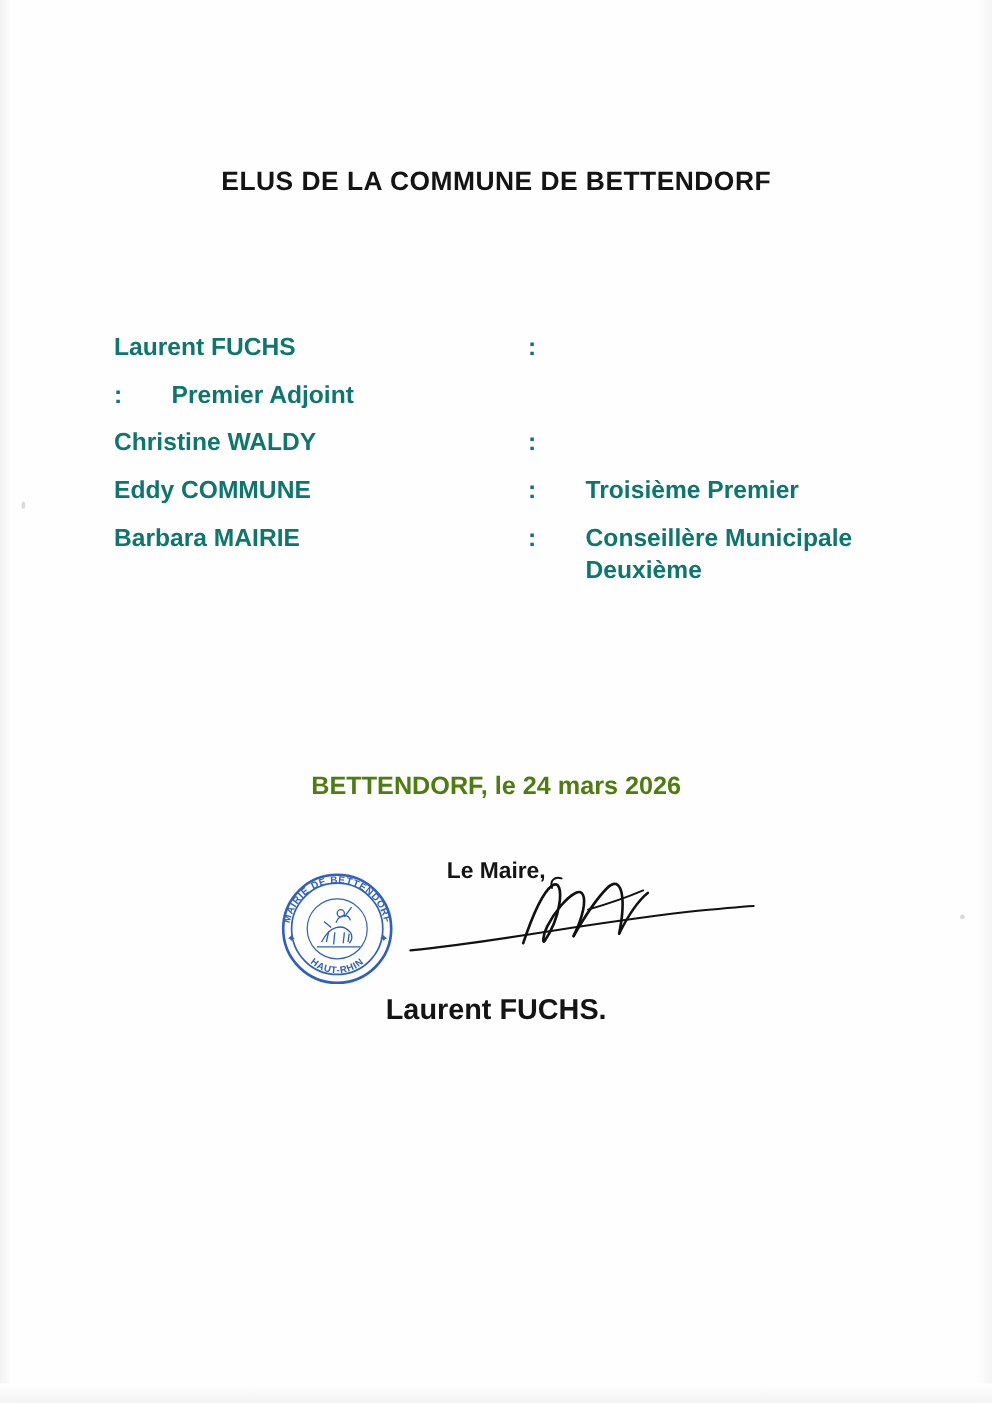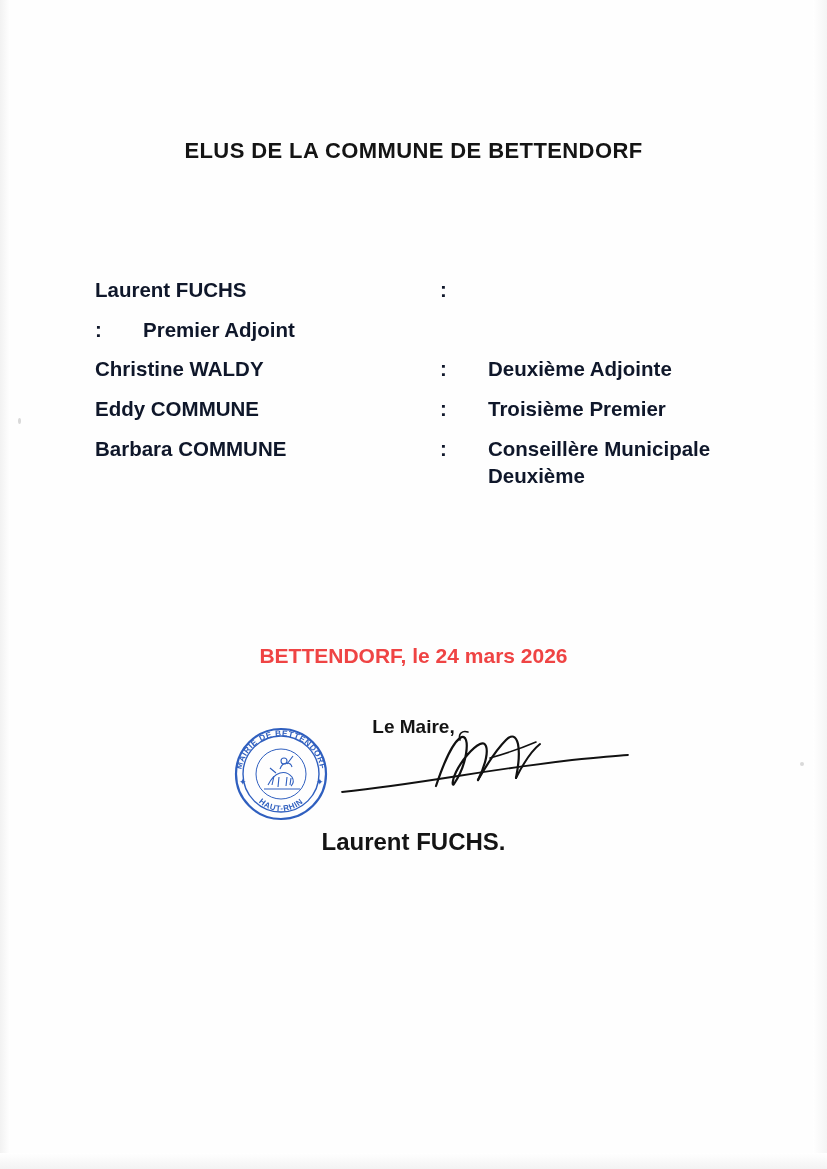--- a/index.html
+++ b/index.html
@@ -59,21 +59,21 @@
     top: 276px;
     left: 95px;
     width: 680px;
   }
   .elected-row {
     display: flex;
     align-items: flex-start;
     margin-bottom: 12px;
     font-size: 20.5px;
     font-weight: bold;
-    color: #0f172a;
+    color: #0f766e;
   }
   .elected-name {
     width: 345px;
     flex: 0 0 345px;
     line-height: 1.35;
   }
   .elected-sep {
     width: 48px;
     flex: 0 0 48px;
     text-align: left;
@@ -86,21 +86,21 @@
   }
 
   .place-date {
     position: absolute;
     top: 644px;
     left: 0;
     right: 0;
     text-align: center;
     font-size: 21px;
     font-weight: bold;
-    color: #ef4444;
+    color: #4d7c0f;
   }
 
   .signer-role {
     position: absolute;
     top: 716px;
     left: 0;
     right: 0;
     text-align: center;
     font-size: 19px;
     font-weight: bold;
@@ -168,31 +168,30 @@
     </div>
 
     <div class="elected-row">
       <div class="elected-sep">:</div>
       <div class="elected-role">Premier Adjoint</div>
     </div>
 
     <div class="elected-row">
       <div class="elected-name">Christine WALDY</div>
       <div class="elected-sep">:</div>
-      <div class="elected-role">Deuxième Adjointe</div>
     </div>
 
     <div class="elected-row">
       <div class="elected-name">Eddy COMMUNE</div>
       <div class="elected-sep">:</div>
       <div class="elected-role">Troisième Premier</div>
     </div>
 
     <div class="elected-row">
-      <div class="elected-name">Barbara COMMUNE</div>
+      <div class="elected-name">Barbara MAIRIE</div>
       <div class="elected-sep">:</div>
       <div class="elected-role">Conseillère Municipale Deuxième</div>
     </div>
 
   </div>
 
   <div class="place-date">BETTENDORF, le 24 mars 2026</div>
   <div class="signer-role">Le Maire,</div>
 
   <div class="stamp">

